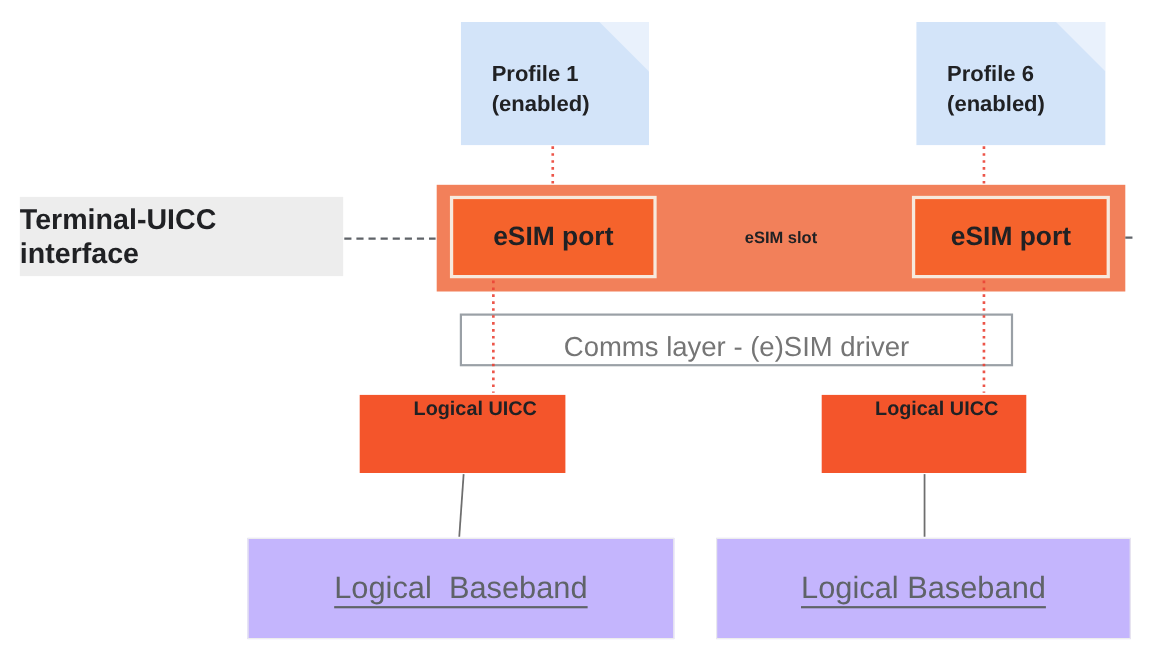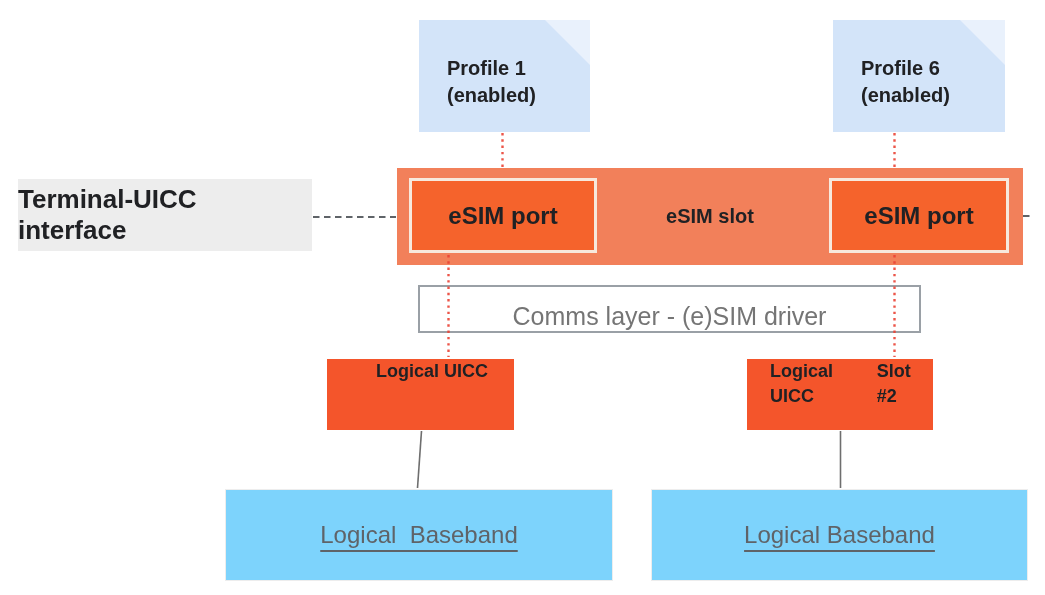--- a/index.html
+++ b/index.html
@@ -39,21 +39,21 @@
   }
 
   
   .slot-bar {
     left: 397px; top: 168px; width: 626px; height: 97px;
     background: var(--c-slot-bar, #F2805A);
   }
   .slot-label {
     left: 597px; top: 168px; width: 226px; height: 97px;
     display: flex; align-items: center; justify-content: center;
-    font-weight: bold; font-size: 20px;
+    font-weight: bold; font-size: 15px;
     color: var(--c-text-dark, #202124);
   }
   .port {
     background: var(--c-port-fill, #F5632C);
     border: 3px solid var(--c-port-border, #F7E9DD);
     display: flex; align-items: center; justify-content: center;
     font-weight: bold; font-size: 24px;
     color: var(--c-text-dark, #202124);
   }
   .port1 { left: 409px; top: 178px; width: 188px; height: 75px; }
@@ -75,24 +75,24 @@
     display: flex; flex-direction: row; justify-content: center;
     padding-left: 23px;
     font-weight: bold; font-size: 18px; line-height: 25px;
     color: var(--c-text-dark, #202124);
   }
   .u1 { left: 327px; top: 359px; width: 187px; height: 71px; }
   .u2 { left: 747px; top: 359px; width: 186px; height: 71px; }
 
   
   .baseband {
-    background: #7dd3fc;
+    background: #c4b5fd;
     border: 1px solid var(--c-baseband-border, #EDEDED);
     display: flex; align-items: center; justify-content: center;
-    font-size: 24px;
+    font-size: 28px;
     color: var(--c-baseband-text, #5F6368);
   }
   .baseband span {
     text-decoration: underline;
     text-decoration-thickness: 2px;
     text-underline-offset: 7px;
     white-space: pre;
   }
   .b1 { left: 225px; top: 489px; width: 388px; height: 92px; }
   .b2 { left: 651px; top: 489px; width: 377px; height: 92px; }
@@ -147,21 +147,20 @@
 
   <div class="abs comms">
     <span>Comms layer - (e)SIM driver</span>
   </div>
 
   <div class="abs uicc u1">
     <span>Logical UICC</span>
   </div>
   <div class="abs uicc u2">
     <span>Logical UICC</span>
-    <span>Slot #2</span>
   </div>
 
   <div class="abs baseband b1">
     <span>Logical  Baseband</span>
   </div>
   <div class="abs baseband b2">
     <span>Logical Baseband</span>
   </div>
 
 </div>

